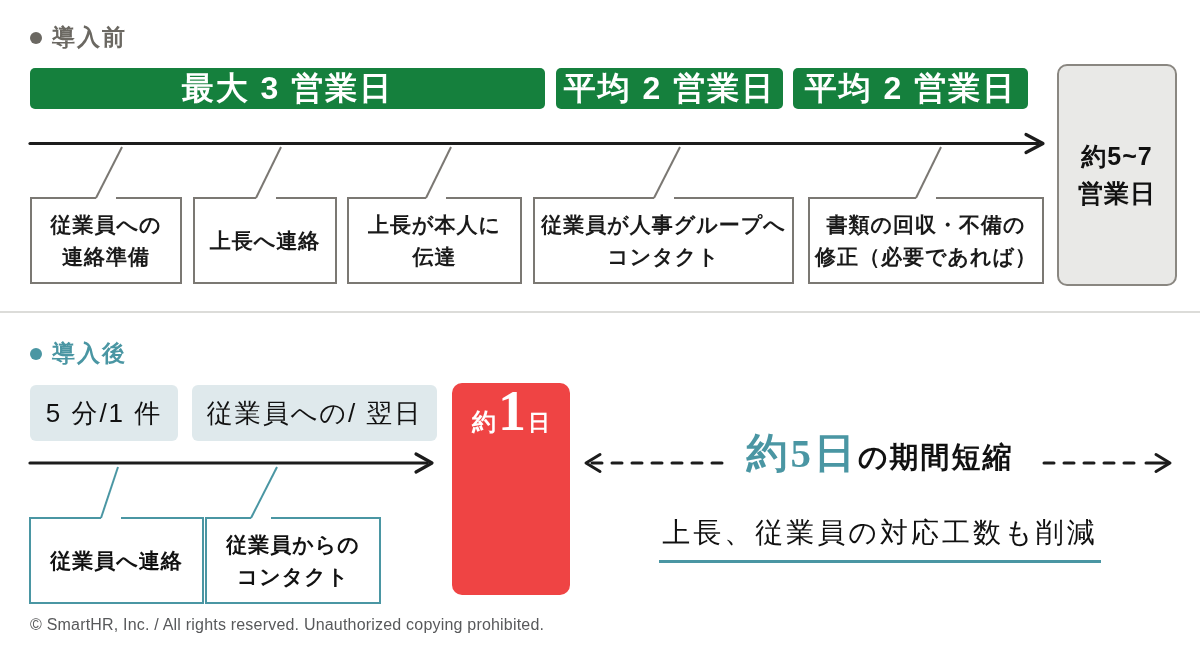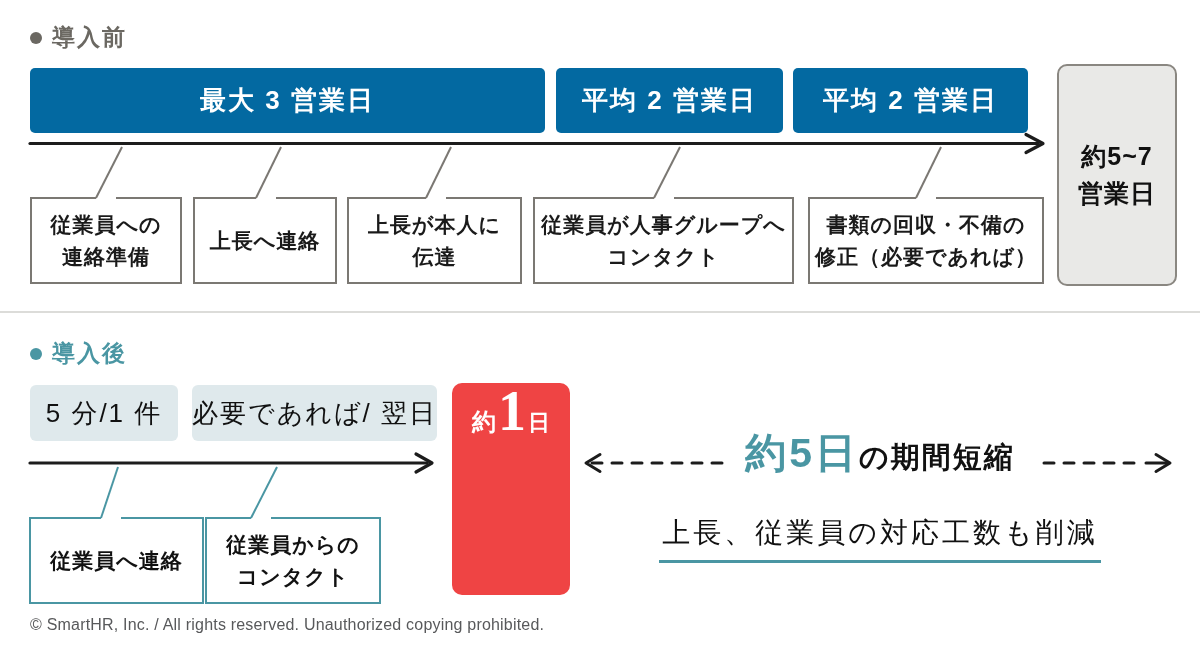--- a/index.html
+++ b/index.html
@@ -10,23 +10,23 @@
   .abs{position:absolute;}
   
   .sec-title{display:flex;align-items:center;gap:10px;font-size:23px;font-weight:bold;letter-spacing:2px;}
   .sec-title .dot{width:12px;height:12px;border-radius:50%;}
   .t-before{color:#6b6862;}
   .t-before .dot{background:#6b6862;}
   .t-after{color:#4a96a3;}
   .t-after .dot{background:#4a96a3;}
   
   .bar{
-    height:65px;background:#0369a1;border-radius:5px;color:#ffffff;
+    height:41px;background:#15803d;border-radius:5px;color:#ffffff;
     display:flex;align-items:center;justify-content:center;
-    font-size:26px;font-weight:bold;letter-spacing:2px;
+    font-size:32px;font-weight:bold;letter-spacing:2px;
   }
   
   .step{
     background:#ffffff;border:2px solid #7b7873;
     display:flex;align-items:center;justify-content:center;text-align:center;
     font-size:21px;font-weight:bold;line-height:1.5;white-space:pre-line;letter-spacing:1px;
   }
   
   .summary{
     background:#e9e9e7;border:2px solid #8a8781;border-radius:10px;
@@ -48,21 +48,21 @@
   
   .total-teal{
     background:#ef4444;border-radius:10px;color:#ffffff;
     display:flex;justify-content:center;font-family:Liberation Serif, serif;
   }
   .total-teal .t-pre{font-size:24px;font-weight:bold;}
   .total-teal .t-num{font-size:56px;font-weight:bold;line-height:1;margin:0 2px;}
   .total-teal .t-suf{font-size:22px;font-weight:bold;}
   
   .highlight{
-    left:580px;top:433px;width:600px;text-align:center;line-height:1;white-space:nowrap;
+    left:580px;top:433px;width:600px;text-align:center;line-height:1;white-space:nowrap;font-family:Liberation Serif, serif;
   }
   .highlight .em{font-size:41px;font-weight:bold;color:#4a96a3;letter-spacing:3px;}
   .highlight .rest{font-size:29px;font-weight:bold;color:#111;letter-spacing:2px;}
   
   .subnote-wrap{left:580px;top:514px;width:600px;text-align:center;}
   .subnote-wrap span{
     display:inline-block;font-size:28px;font-weight:normal;color:#111;letter-spacing:3px;
     border-bottom:3px solid #4a96a3;padding:0 3px 8px 3px;
   }
   .divider{left:0;top:311px;width:1200px;height:2px;background:#dcdcd9;}
@@ -118,21 +118,21 @@
 
   <div class="abs sec-title t-after" style="left:30px;top:338px;">
     <span class="dot"></span>
     <span>導入後</span>
   </div>
 
   <div class="abs chip" style="left:30px;top:385px;width:148px;">
     <span>5 分/1 件</span>
   </div>
   <div class="abs chip" style="left:192px;top:385px;width:245px;">
-    <span>必要であれば/ 翌日</span>
+    <span>従業員への/ 翌日</span>
   </div>
 
   <div class="abs total-teal" style="left:452px;top:383px;width:118px;height:212px;">
     <span>
       <span class="t-pre">約</span><span class="t-num">1</span><span class="t-suf">日</span>
     </span>
   </div>
 
   <div class="abs step-teal" style="left:29px;top:517px;width:171px;height:83px;">
     <span>従業員へ連絡</span>

